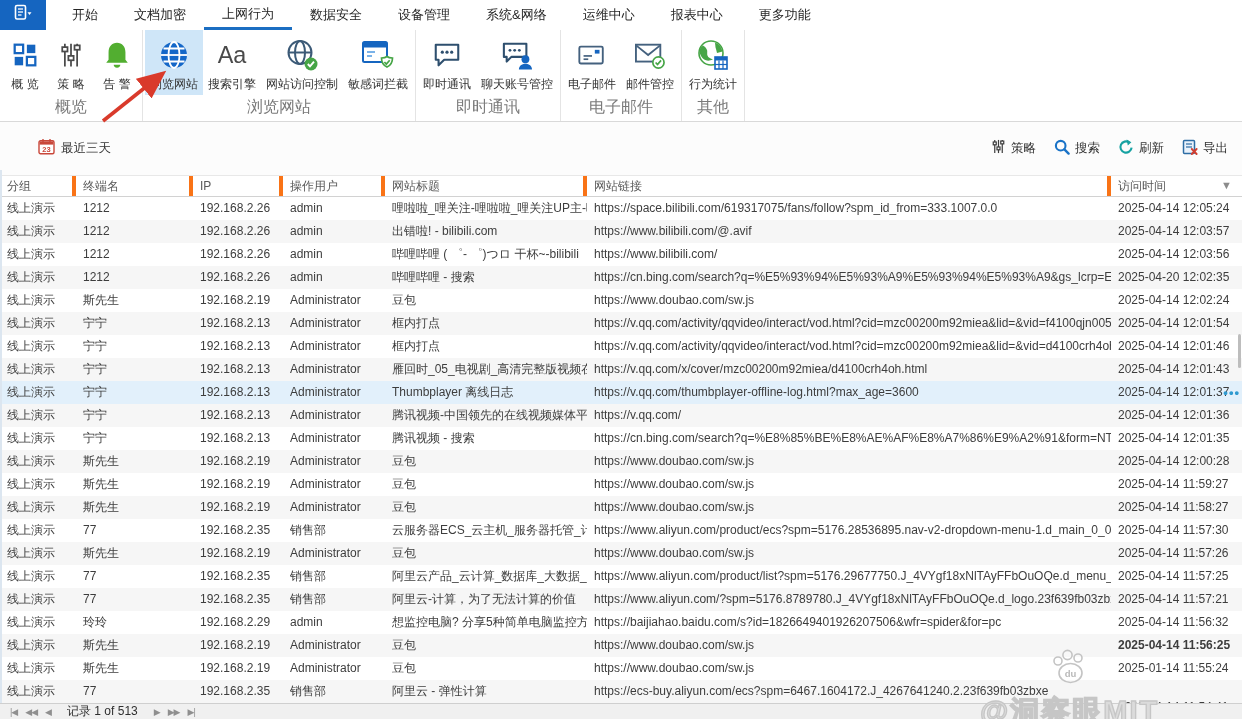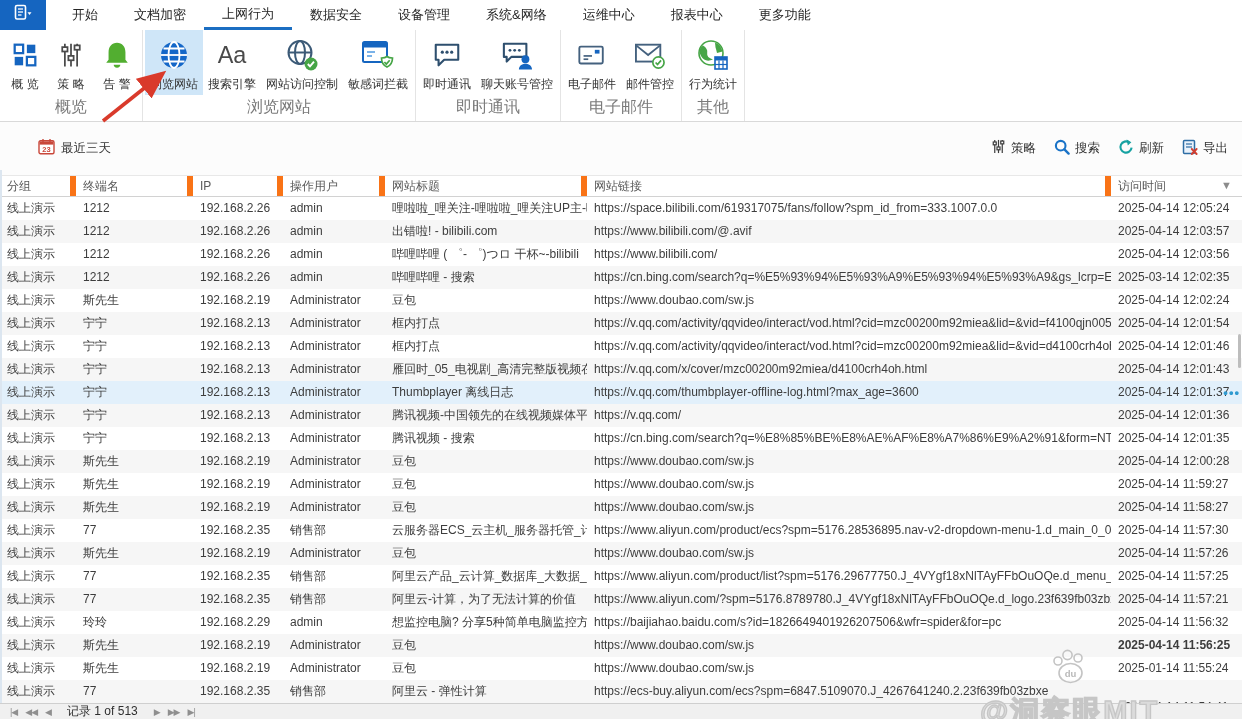--- a/index.html
+++ b/index.html
@@ -33,21 +33,21 @@
   .datefilter{display:flex;align-items:center;gap:6px;cursor:pointer;}
   .dflabel{font-size:12.5px;color:#333;}
   .fb-actions{margin-left:auto;display:flex;align-items:center;gap:18px;}
   .fb-action{display:flex;align-items:center;gap:5px;cursor:pointer;}
   .fb-action .alabel{font-size:12.5px;color:#333;}
 
   
   .grid{position:absolute;left:0;top:175px;width:1242px;height:528px;background:#fff;overflow:hidden;}
   .ghead{display:flex;height:22px;border-top:1px solid #e8e8e8;border-bottom:1px solid #d2d2d2;background:#fff;}
   .hcell{font-size:12px;color:#595959;display:flex;align-items:center;padding-left:7px;
-         border-right:6px solid #f97316;position:relative;cursor:pointer;white-space:nowrap;}
+         border-right:4px solid #f97316;position:relative;cursor:pointer;white-space:nowrap;}
   .hcell:last-child{border-right:none;}
   .filter-caret{position:absolute;right:10px;top:3px;font-size:11px;color:#8c8c8c;cursor:pointer;}
   .trow{display:flex;height:23px;position:relative;cursor:default;}
   .trow.odd{background:#f6f6f6;}
   .trow.hl{background:#e2f0fb;}
   .tcell{font-size:12px;color:#3d3d3d;line-height:23px;padding-left:7px;white-space:nowrap;overflow:hidden;}
   .row-dots{position:absolute;right:2px;top:0;line-height:23px;color:#2f9ad0;font-size:13px;letter-spacing:1px;font-weight:bold;}
 
   .table-left-edge{position:absolute;left:0;top:170px;width:2px;height:533px;background:#dce6f0;}
   .scroll-thumb{position:absolute;right:1px;top:334px;width:3px;height:34px;background:#bdbdbd;border-radius:2px;cursor:pointer;}
@@ -387,21 +387,21 @@
           <div class="tcell" style="width: 524px;">https://www.bilibili.com/</div>
           <div class="tcell" style="width: 131px;">2025-04-14 12:03:56</div>
         </div>
         <div class="trow odd">
           <div class="tcell" style="width: 76px;">线上演示</div>
           <div class="tcell" style="width: 117px;">1212</div>
           <div class="tcell" style="width: 90px;">192.168.2.26</div>
           <div class="tcell" style="width: 102px;">admin</div>
           <div class="tcell" style="width: 202px;">哔哩哔哩 - 搜索</div>
           <div class="tcell" style="width: 524px;">https://cn.bing.com/search?q=%E5%93%94%E5%93%A9%E5%93%94%E5%93%A9&amp;gs_lcrp=EgRlZG...</div>
-          <div class="tcell" style="width: 131px;">2025-03-14 12:02:35</div>
+          <div class="tcell" style="width: 131px;">2025-04-20 12:02:35</div>
         </div>
         <div class="trow">
           <div class="tcell" style="width: 76px;">线上演示</div>
           <div class="tcell" style="width: 117px;">斯先生</div>
           <div class="tcell" style="width: 90px;">192.168.2.19</div>
           <div class="tcell" style="width: 102px;">Administrator</div>
           <div class="tcell" style="width: 202px;">豆包</div>
           <div class="tcell" style="width: 524px;">https://www.doubao.com/sw.js</div>
           <div class="tcell" style="width: 131px;">2025-04-14 12:02:24</div>
         </div>
@@ -549,21 +549,21 @@
           <div class="tcell" style="width: 202px;">豆包</div>
           <div class="tcell" style="width: 524px;">https://www.doubao.com/sw.js</div>
           <div class="tcell" style="width: 131px;">2025-01-14 11:55:24</div>
         </div>
         <div class="trow odd">
           <div class="tcell" style="width: 76px;">线上演示</div>
           <div class="tcell" style="width: 117px;">77</div>
           <div class="tcell" style="width: 90px;">192.168.2.35</div>
           <div class="tcell" style="width: 102px;">销售部</div>
           <div class="tcell" style="width: 202px;">阿里云 - 弹性计算</div>
-          <div class="tcell" style="width: 524px;">https://ecs-buy.aliyun.com/ecs?spm=6847.5109070.J_4267641240.2.23f639fb03zbxe</div>
+          <div class="tcell" style="width: 524px;">https://ecs-buy.aliyun.com/ecs?spm=6467.1604172.J_4267641240.2.23f639fb03zbxe</div>
           <div class="tcell" style="width: 131px; margin-top: 16px;">2025-04-14 11:54:41</div>
         </div>
       </div>
   </div>
 
   <div class="table-left-edge"></div>
   <div class="scroll-thumb"></div>
 
   <div class="statusbar">
     <span class="pager-btn">|◀</span>

